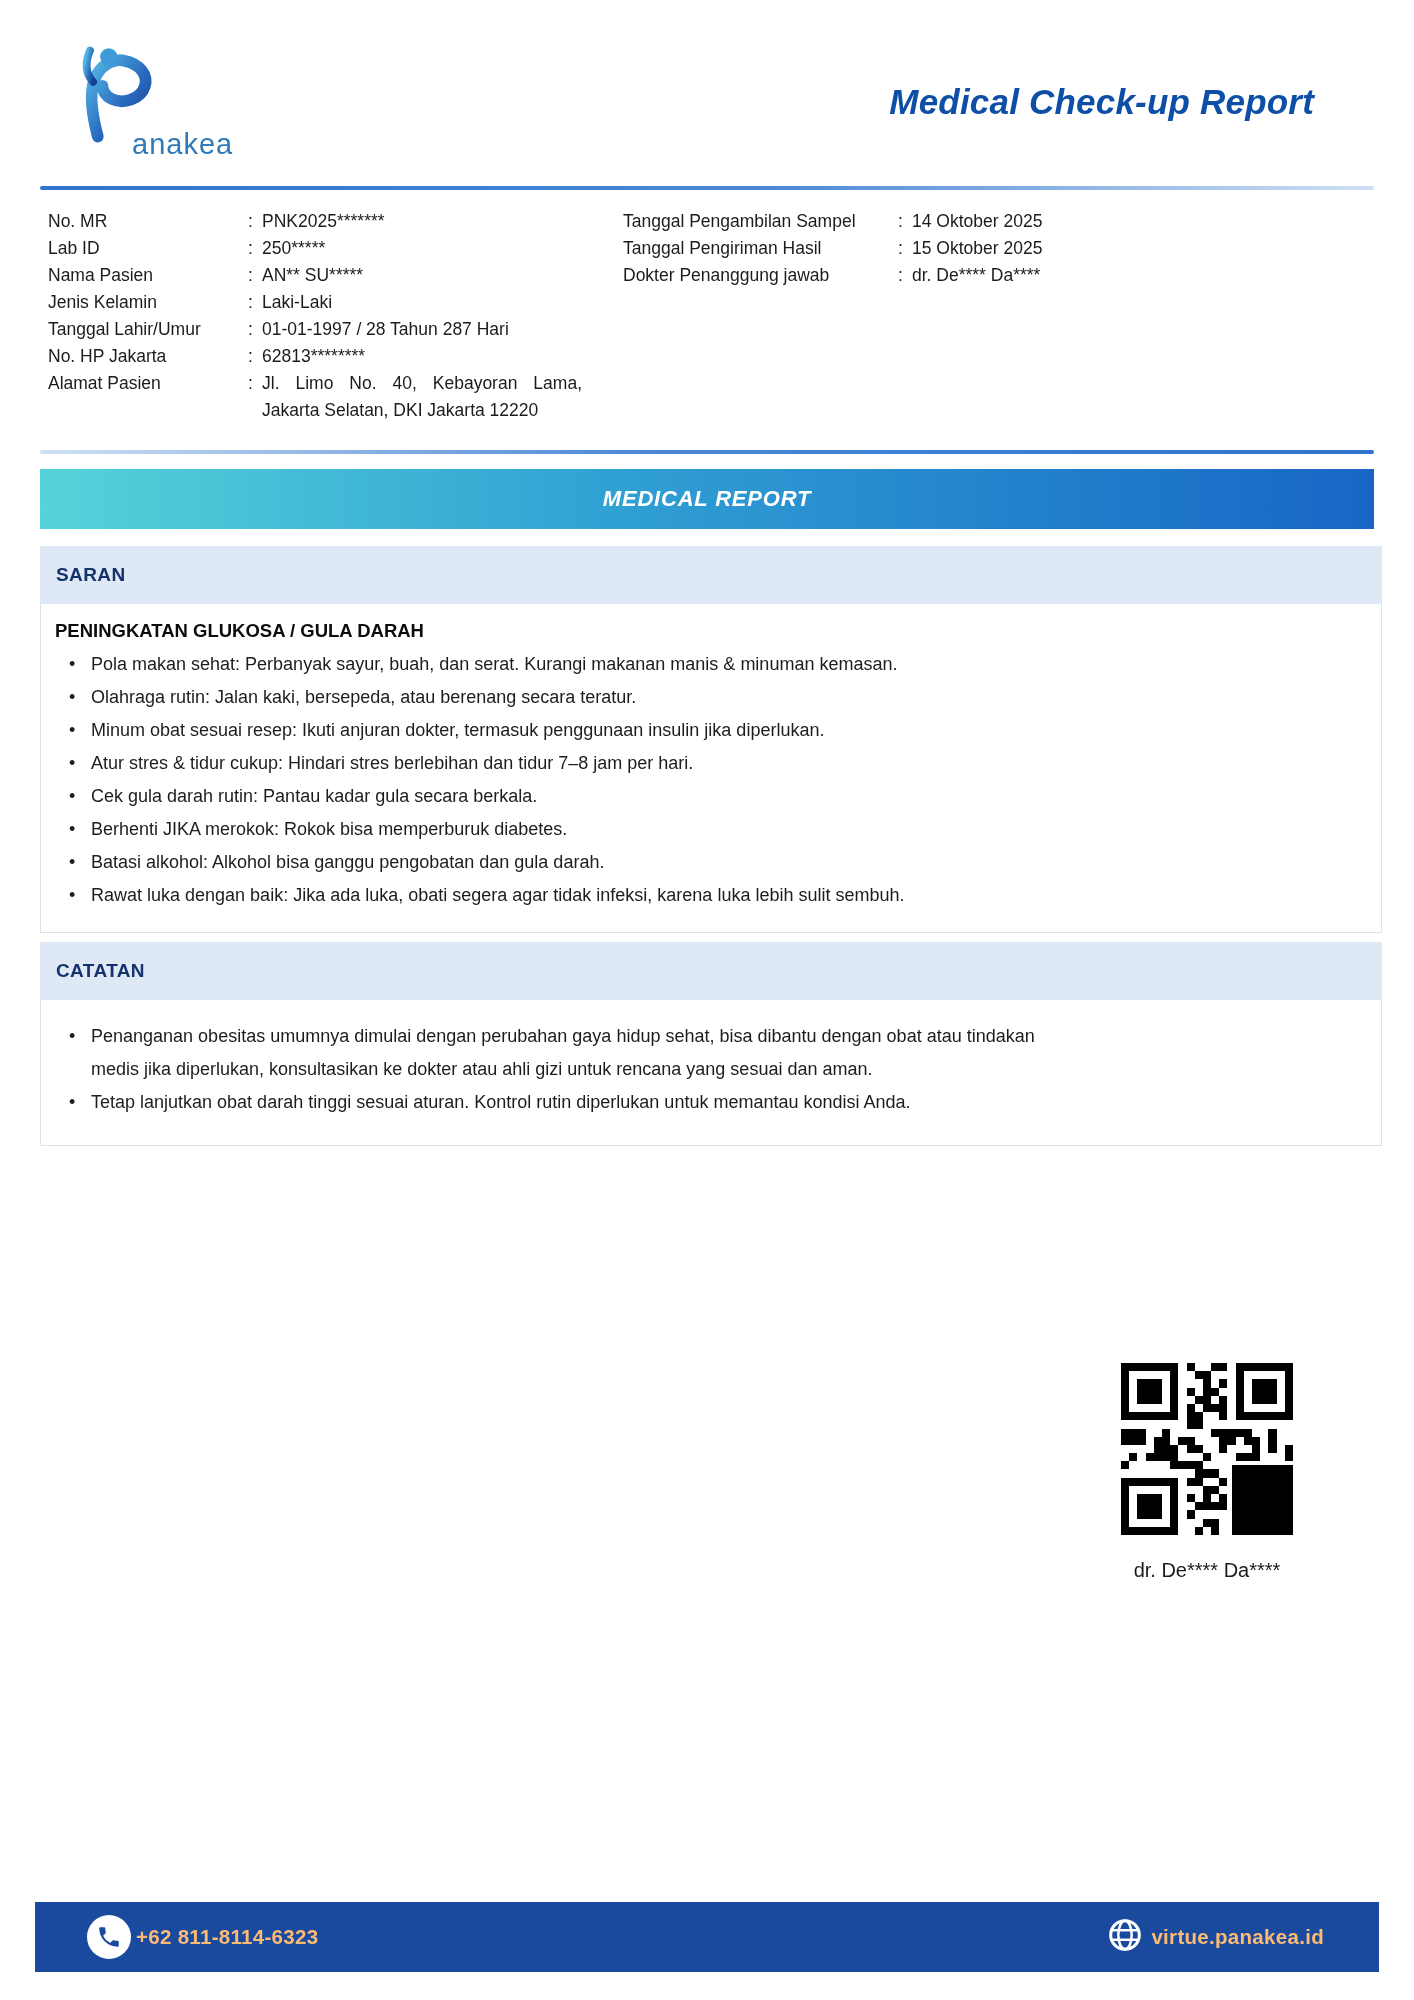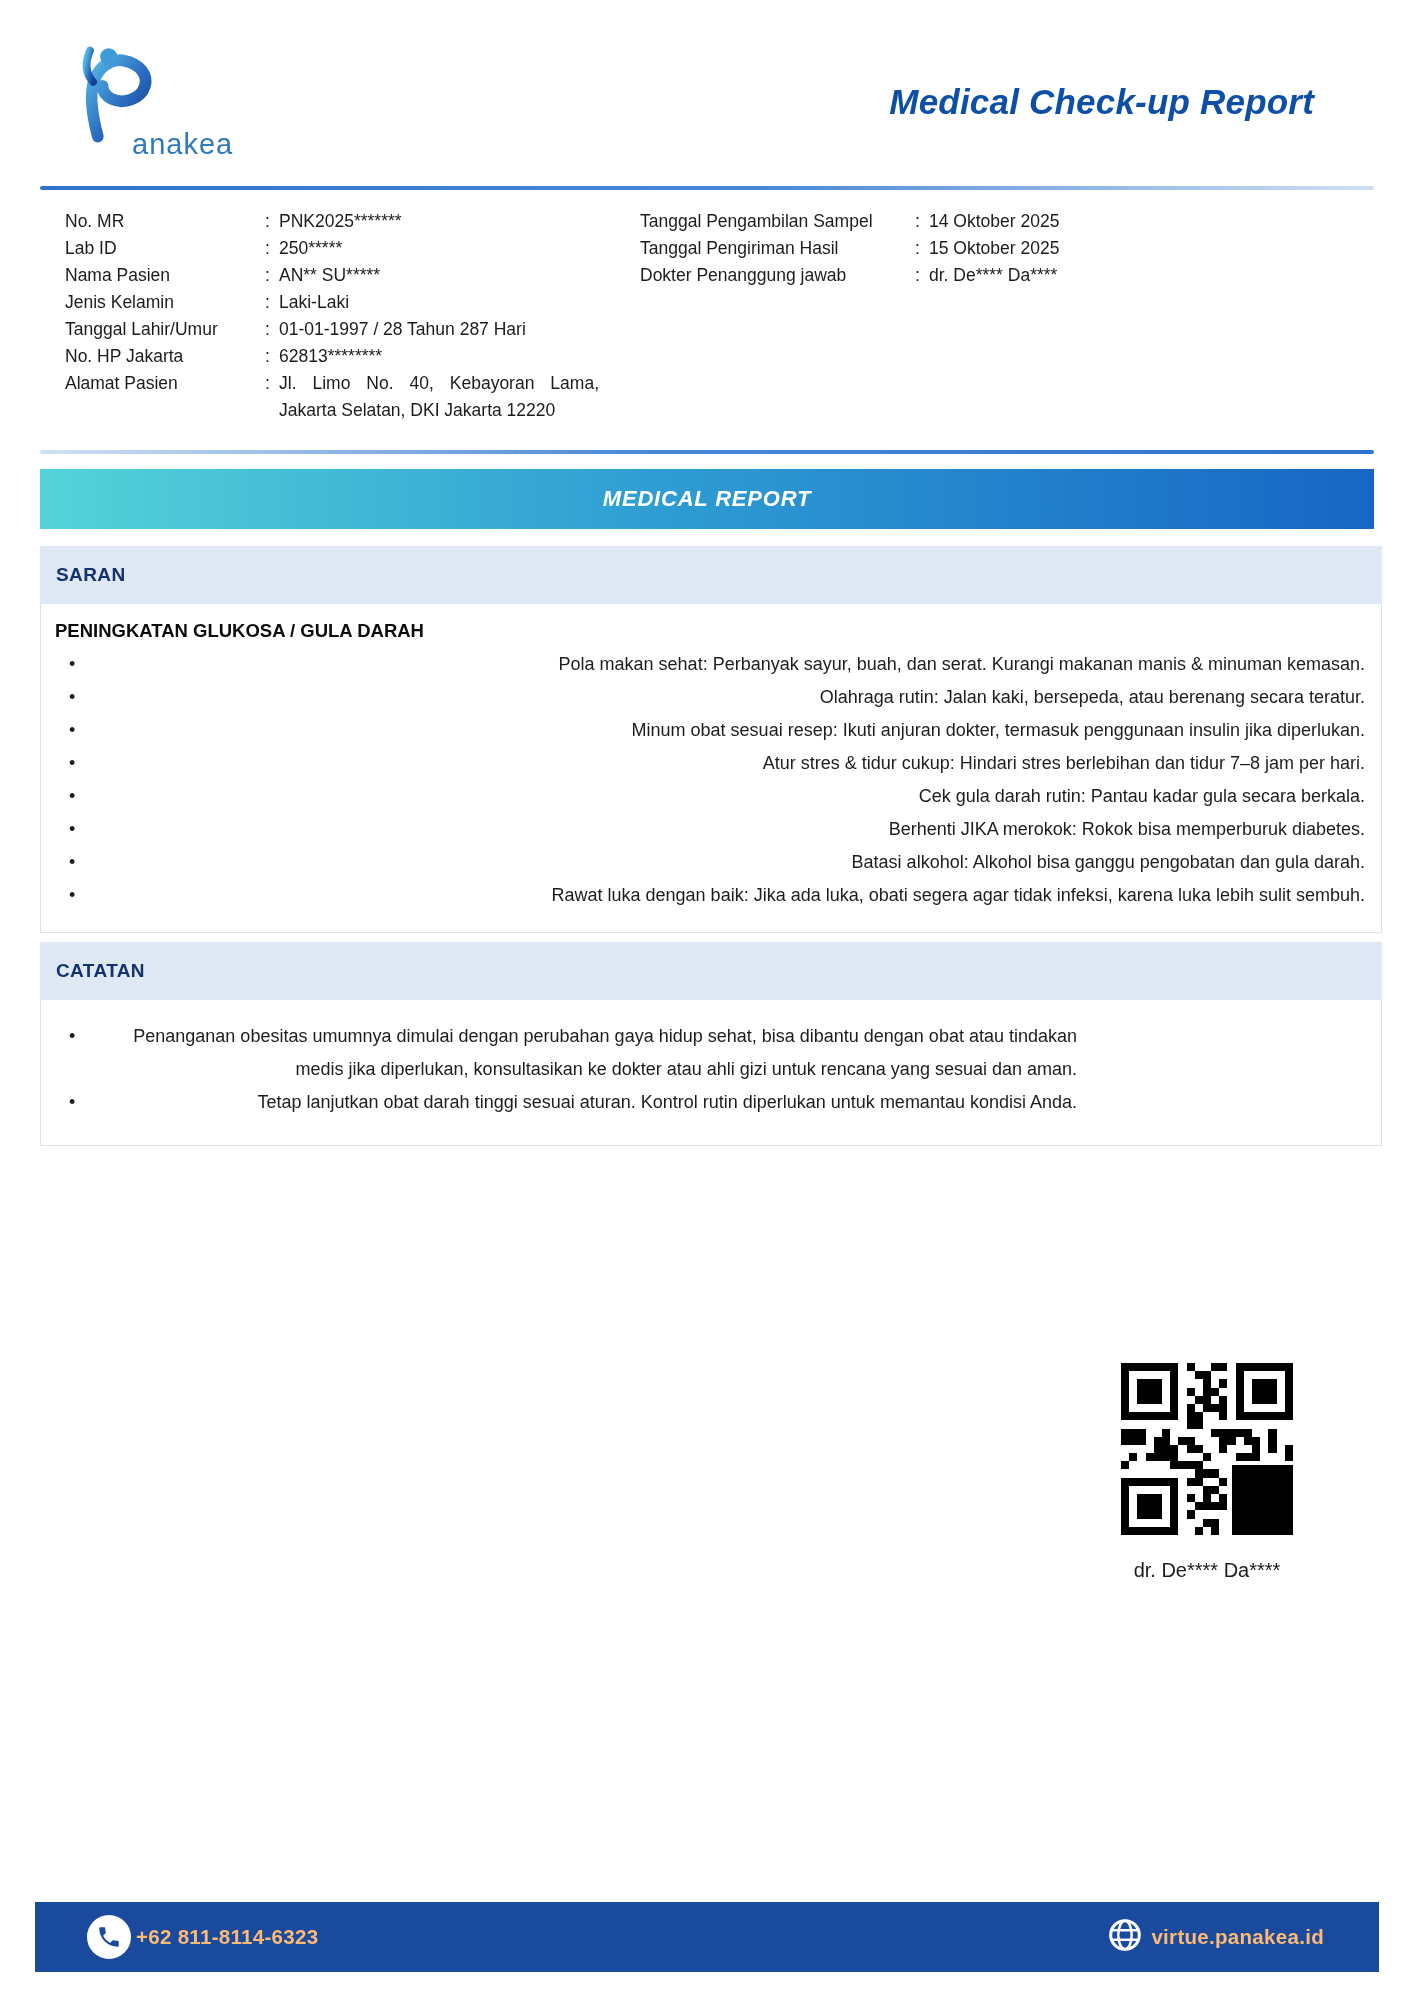--- a/index.html
+++ b/index.html
@@ -12,21 +12,21 @@
   .logo { position:absolute; left:72px; top:40px; width:220px; height:120px; }
   .logo-mark { position:absolute; left:0; top:0; width:86px; height:104px; }
   .logo-text { position:absolute; left:60px; top:88px; font-size:29px; letter-spacing:1px; color:#2f7ab8; font-weight:400; }
   .title { position:absolute; right:100px; top:82px; font-size:35px; font-weight:800; font-style:italic; color:#0d4fa7; letter-spacing:0.2px; }
 
   
   .divider { height:4px; margin:0 40px; border-radius:2px; }
   .divider.top { background:linear-gradient(90deg,#2e73cd 0%,#4b88d6 55%,#cfe0f4 100%); }
   .divider.bottom { background:linear-gradient(90deg,#cfe0f4 0%,#4b88d6 45%,#2e73cd 100%); }
   .patient-info { display:flex; margin:0 40px; padding:18px 8px 26px 8px; }
-  .pcol-left { width:575px; flex:none;margin-left:17px; }
+  .pcol-left { width:575px; flex:none; }
   .pcol-right { flex:1; }
   .prow { display:flex; font-size:17.5px; line-height:27px; }
   .plabel { flex:none; }
   .pcol-left  .plabel { width:200px; }
   .pcol-right .plabel { width:275px; }
   .pcolon { flex:none; width:14px; }
   .pvalue { flex:none; max-width:320px; text-align:justify; }
   .pcol-right .pvalue { text-align:left; max-width:200px; }
 
   
@@ -35,21 +35,21 @@
   .banner span { color:#ffffff; font-size:22px; font-weight:800; font-style:italic; letter-spacing:0.8px; }
 
   
   .section { margin:17px 32px 0 40px; }
   .section + .section { margin-top:9px; }
   .section-bar { background:#dfe9f5; height:58px; display:flex; align-items:center; padding:0 16px; }
   .section-bar span { color:#14336e; font-size:19px; font-weight:800; letter-spacing:0.4px; }
   .section-body { border:1px solid #e2e2e2; border-top:none; background:#ffffff; padding:16px 16px 20px 14px; }
   .sub-heading { font-size:18.5px; font-weight:700; color:#0c0c0c; margin-bottom:6px; }
   ul.bullets { list-style:none; margin:0; padding:0 0 0 12px; }
-  ul.bullets li { position:relative; padding-left:24px; font-size:18px; line-height:33px; color:#1d1d1d;text-align:right; }
+  ul.bullets li { position:relative; padding-left:24px; font-size:18px; line-height:33px; color:#1d1d1d; }
   ul.bullets li::before { content:"•"; position:absolute; left:2px; top:0; font-size:18px; line-height:33px; color:#1d1d1d; }
   .catatan-body { padding-top:20px; padding-bottom:26px; }
   .catatan-body ul.bullets li { max-width:1010px; }
 
   
   .sig-block { position:absolute; top:1363px; right:92px; width:230px; text-align:center; }
   .qr { display:block; margin:0 auto; width:172px; height:172px; }
   .doctor-name { margin-top:24px; font-size:20px; color:#1c1c1c; }
 
   

